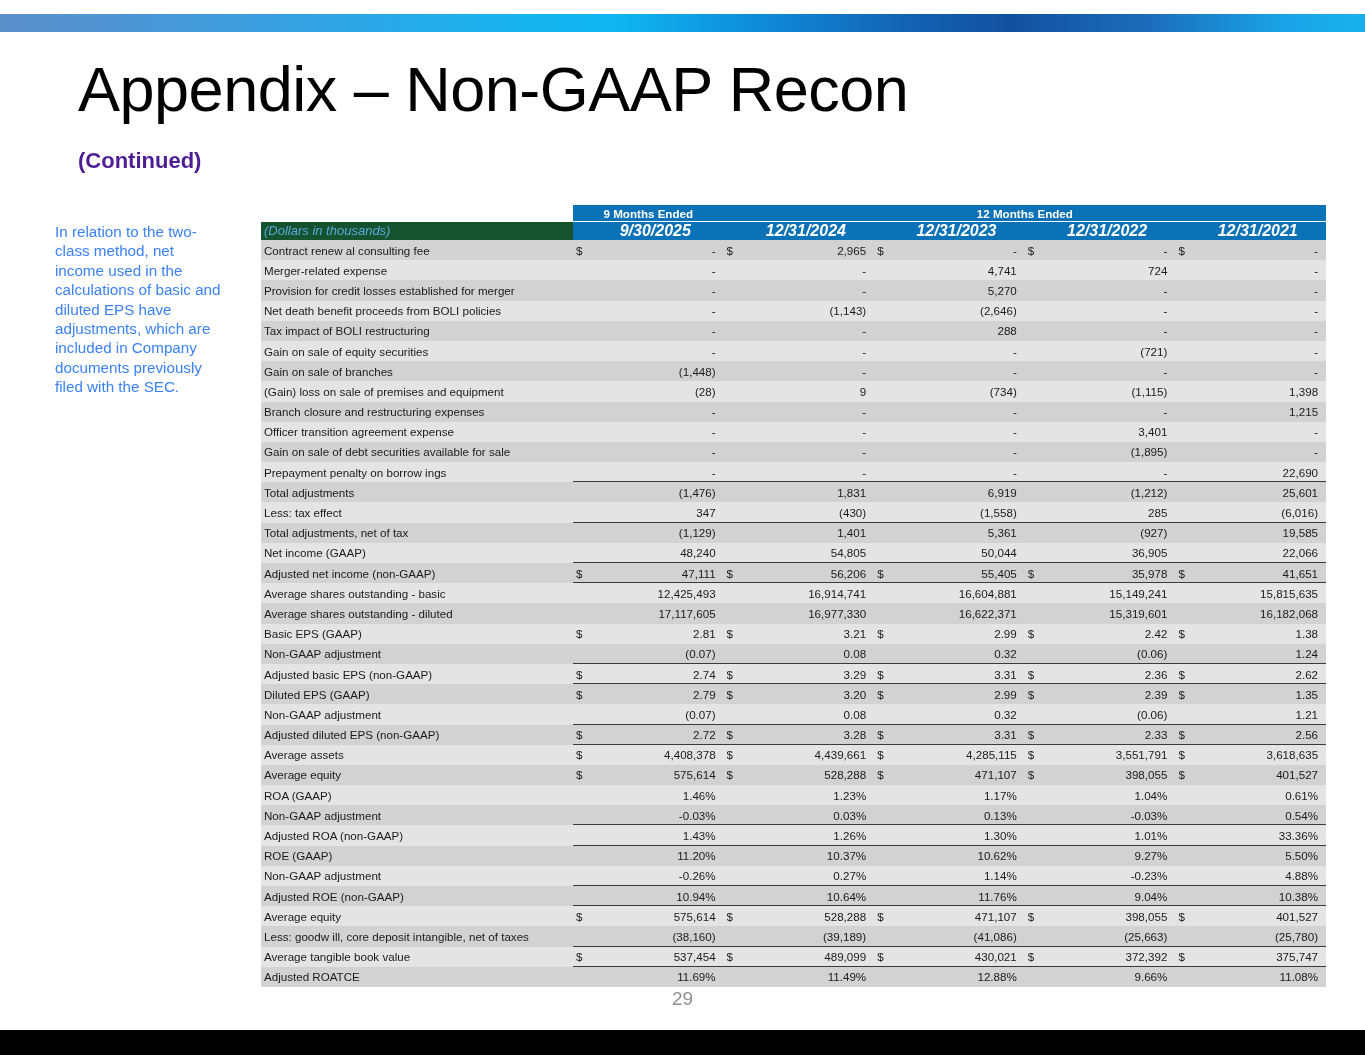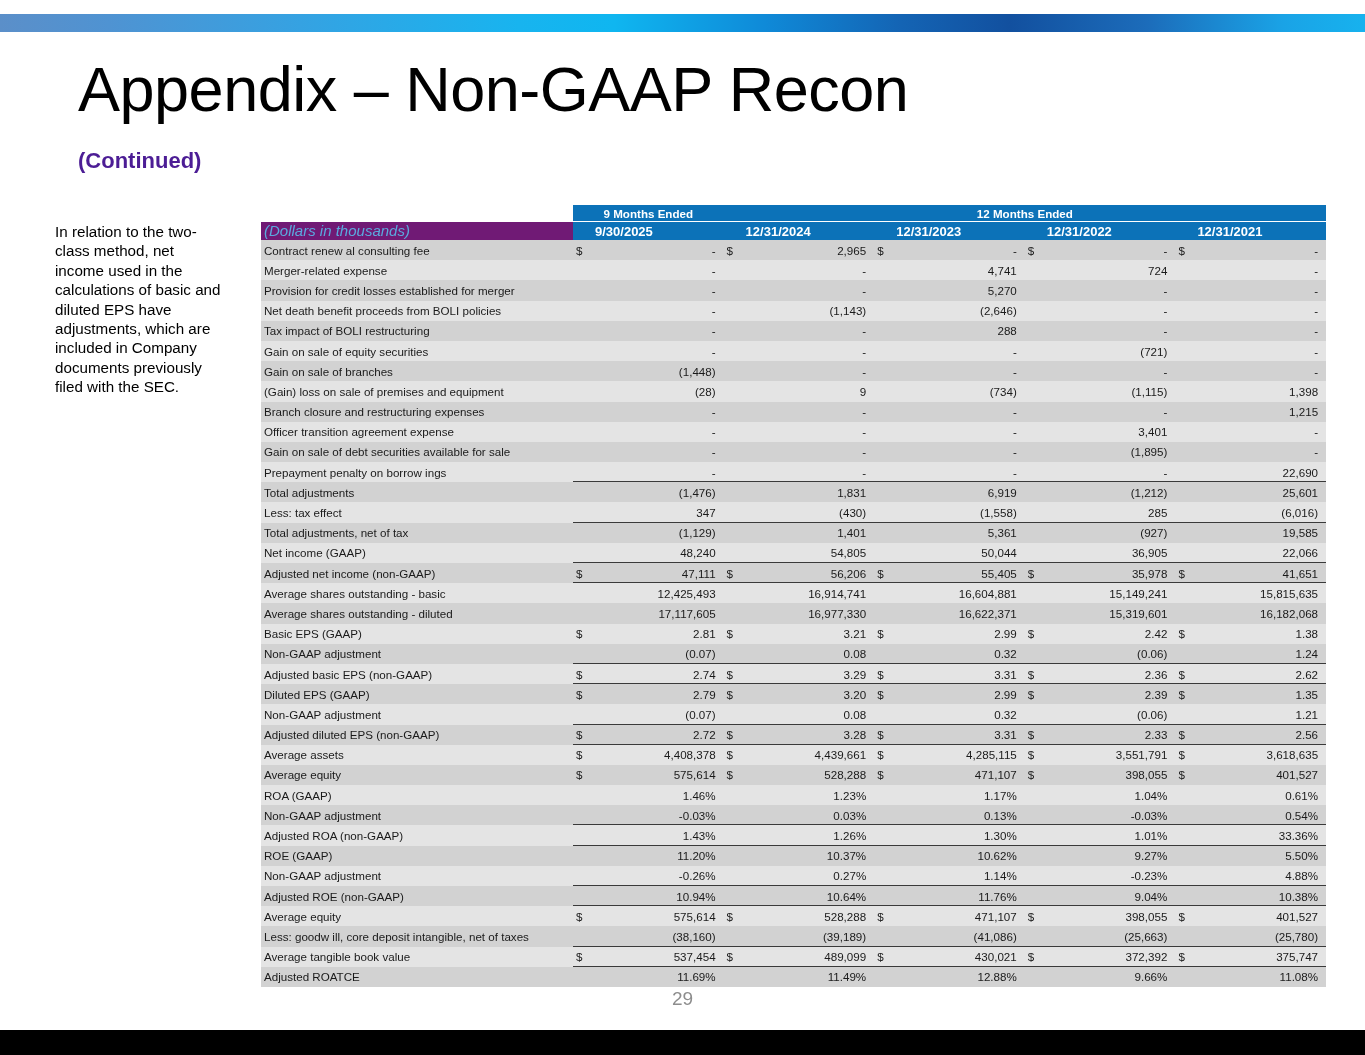--- a/index.html
+++ b/index.html
@@ -36,21 +36,21 @@
     white-space:nowrap;
     font-stretch:condensed;
   }
   #subtitle{
     position:absolute;left:78px;top:148px;
     font-size:22px;font-weight:bold;color:#4c1d95;
   }
   
   #note{
     position:absolute;left:55px;top:222px;width:170px;
-    font-size:15.2px;line-height:19.4px;color:#000000;
+    font-size:15.2px;line-height:19.4px;color:#3b82f6;
   }
   
   #table-wrap{
     position:absolute;left:261px;top:179px;width:1048px;margin-top:26px;
   }
   table.recon{
     border-collapse:collapse;
     width:1065px;
     table-layout:fixed;
     font-size:11.6px;
@@ -62,26 +62,26 @@
 
   
   tr.hdr1 th{
     background:#0c72b8;color:#fff;font-size:11.6px;font-weight:bold;
     height:16px;padding:0;text-align:center;vertical-align:middle;
   }
   tr.hdr1 th.blank{background:#fff;}
   tr.hdr1 th.g9{border-bottom:1.5px solid #ffffff;}
   tr.hdr1 th.g12{border-bottom:1.5px solid #ffffff;}
   tr.hdr2 th{
-    background:#0c72b8;color:#fff;font-size:13px;font-weight:bold;
-    height:18px;padding:0 8px 0 0;text-align:left;vertical-align:middle;
+    background:#0c72b8;color:#fff;font-size:16px;font-weight:bold;
+    height:18px;padding:0 8px 0 0;text-align:center;vertical-align:middle;font-style:italic;
   }
   tr.hdr2 th.lbl{
-    background:#701a75;color:#5ba9de;font-style:italic;font-weight:normal;
-    text-align:left;padding-left:3px;font-size:15px;
+    background:#14532d;color:#5ba9de;font-style:italic;font-weight:normal;
+    text-align:left;padding-left:3px;font-size:13px;
   }
   tr.hdr2 th.cur{padding:0;}
 
   
   tbody tr{height:20.2px;}
   tbody td{
     padding:0;vertical-align:middle;height:20.2px;
     white-space:nowrap;
   }
   td.lbl{text-align:left;padding-left:3px;font-size:11.6px;}

